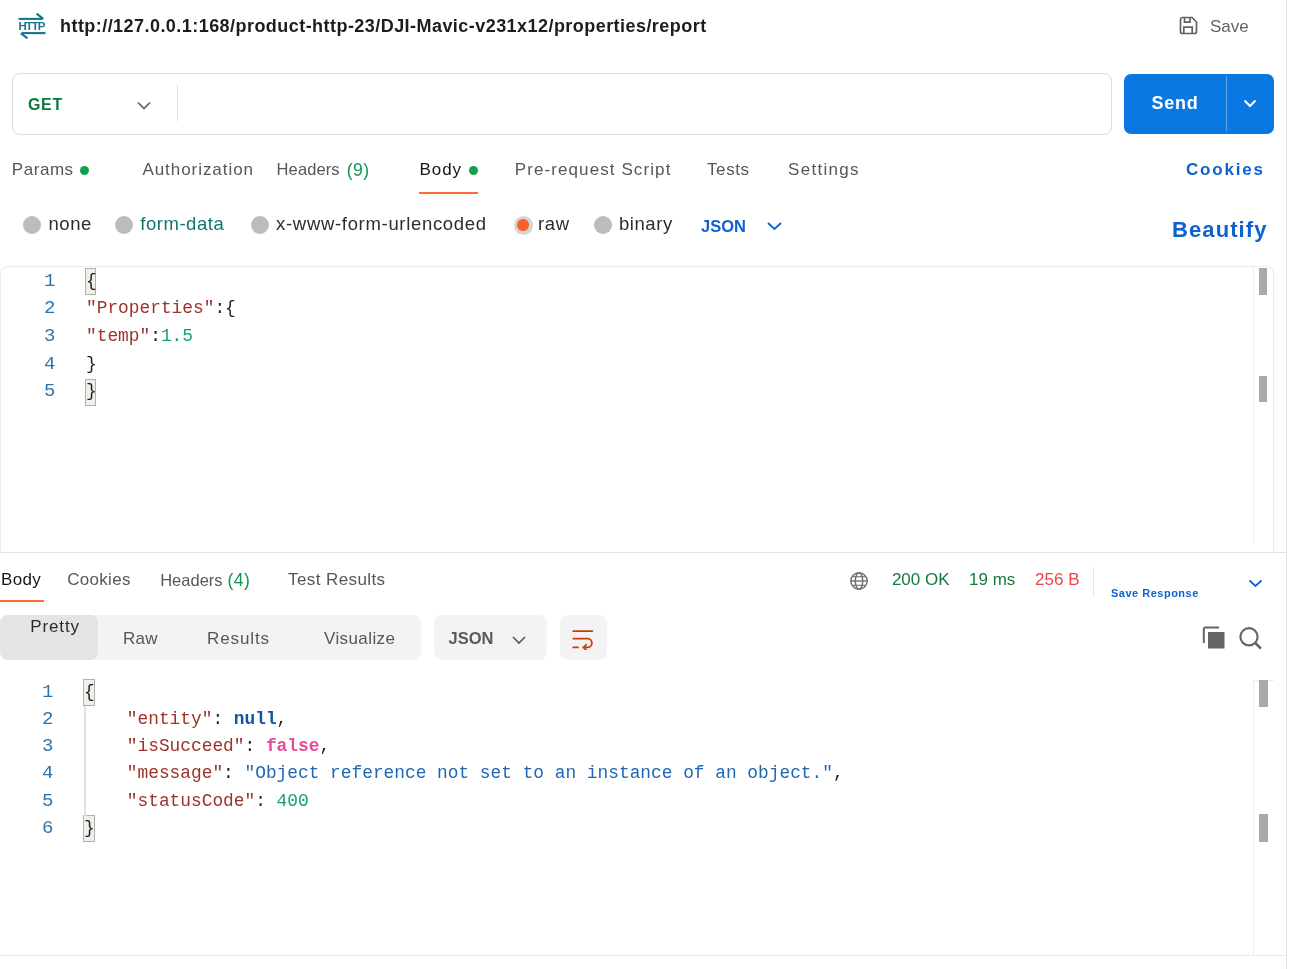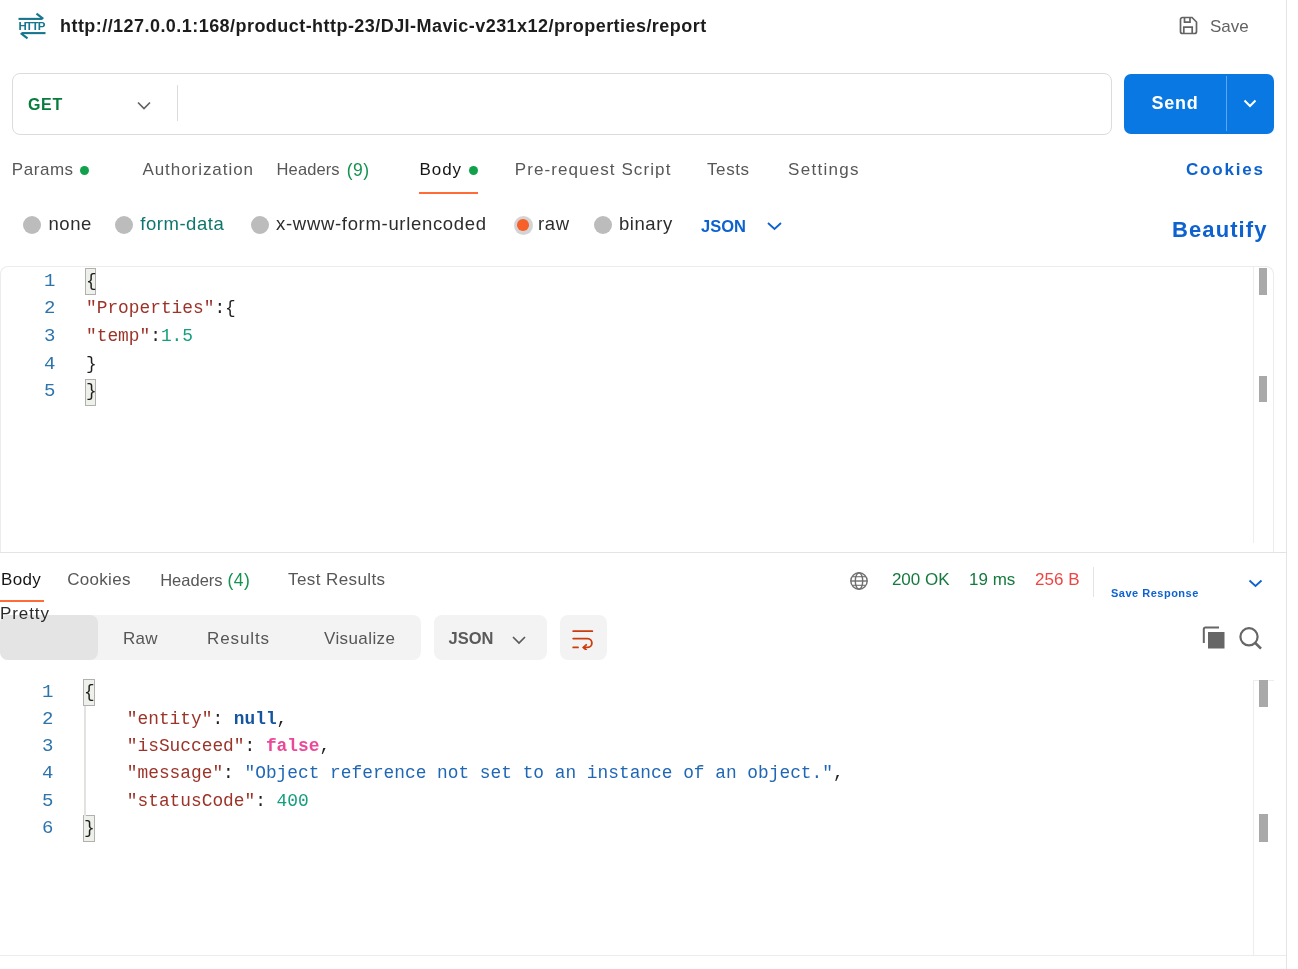--- a/index.html
+++ b/index.html
@@ -120,21 +120,21 @@
   <div class="abs" style="left:969px; top:570px; font-size:17px; color:#157a3e;">19 ms</div>
   <div class="abs" style="left:1035.1px; top:570px; font-size:17px; color:#ef4444;">256 B</div>
   <div class="abs" style="left:1092.7px; top:567px; width:1px; height:30px; background:#e3e3e3;"></div>
   <div class="abs blue-link" style="left:1111px; top:571px; font-size:11px; letter-spacing:0.5px;margin-top:16px;">Save Response</div>
   <svg class="abs" style="left:1248px; top:578.5px;" width="15" height="9" viewBox="0 0 15 9">
       <path d="M1.5 1.5 L7.5 7 L13.5 1.5" stroke="#0d62cf" stroke-width="1.8" fill="none"></path>
     </svg>
 
   <div class="abs" style="left:0; top:614.5px; width:421px; height:45px; background:#f3f3f3; border-radius:8px;"></div>
   <div class="abs" style="left:0; top:614.5px; width:98px; height:45px; background:#e4e4e4; border-radius:8px;"></div>
-  <div class="abs" style="left:0; top:591px; width:80px; height:45px; line-height:45px; text-align:left; font-size:17px; letter-spacing:0.9px; color:#2b2b2b;">Pretty</div>
+  <div class="abs" style="left:0; top:604px; width:80px; height:45px; line-height:45px; text-align:right; font-size:17px; letter-spacing:0.9px; color:#2b2b2b;">Pretty</div>
   <div class="abs" style="left:123px; top:628.5px; font-size:17px; letter-spacing:0.3px; color:#565656;">Raw</div>
   <div class="abs" style="left:207px; top:628.5px; font-size:17px; letter-spacing:0.9px; color:#565656;">Results</div>
   <div class="abs" style="left:324px; top:628.5px; font-size:17px; letter-spacing:0.4px; color:#565656;">Visualize</div>
   <div class="abs" style="left:434px; top:614.5px; width:113px; height:45px; background:#f3f3f3; border-radius:8px;"></div>
   <div class="abs" style="left:448.5px; top:629px; font-size:16.5px; font-weight:700; color:#5a5a5a;">JSON</div>
   <svg class="abs" style="left:511px; top:634.5px;" width="16" height="10" viewBox="0 0 16 10">
       <path d="M2 2 L8 8 L14 2" stroke="#5a5a5a" stroke-width="1.7" fill="none"></path>
     </svg>
   <div class="abs" style="left:560px; top:614.5px; width:47px; height:45px; background:#f3f3f3; border-radius:8px;"></div>
   <svg class="abs" style="left:572px; top:626px;" width="24" height="24" viewBox="0 0 24 24">

